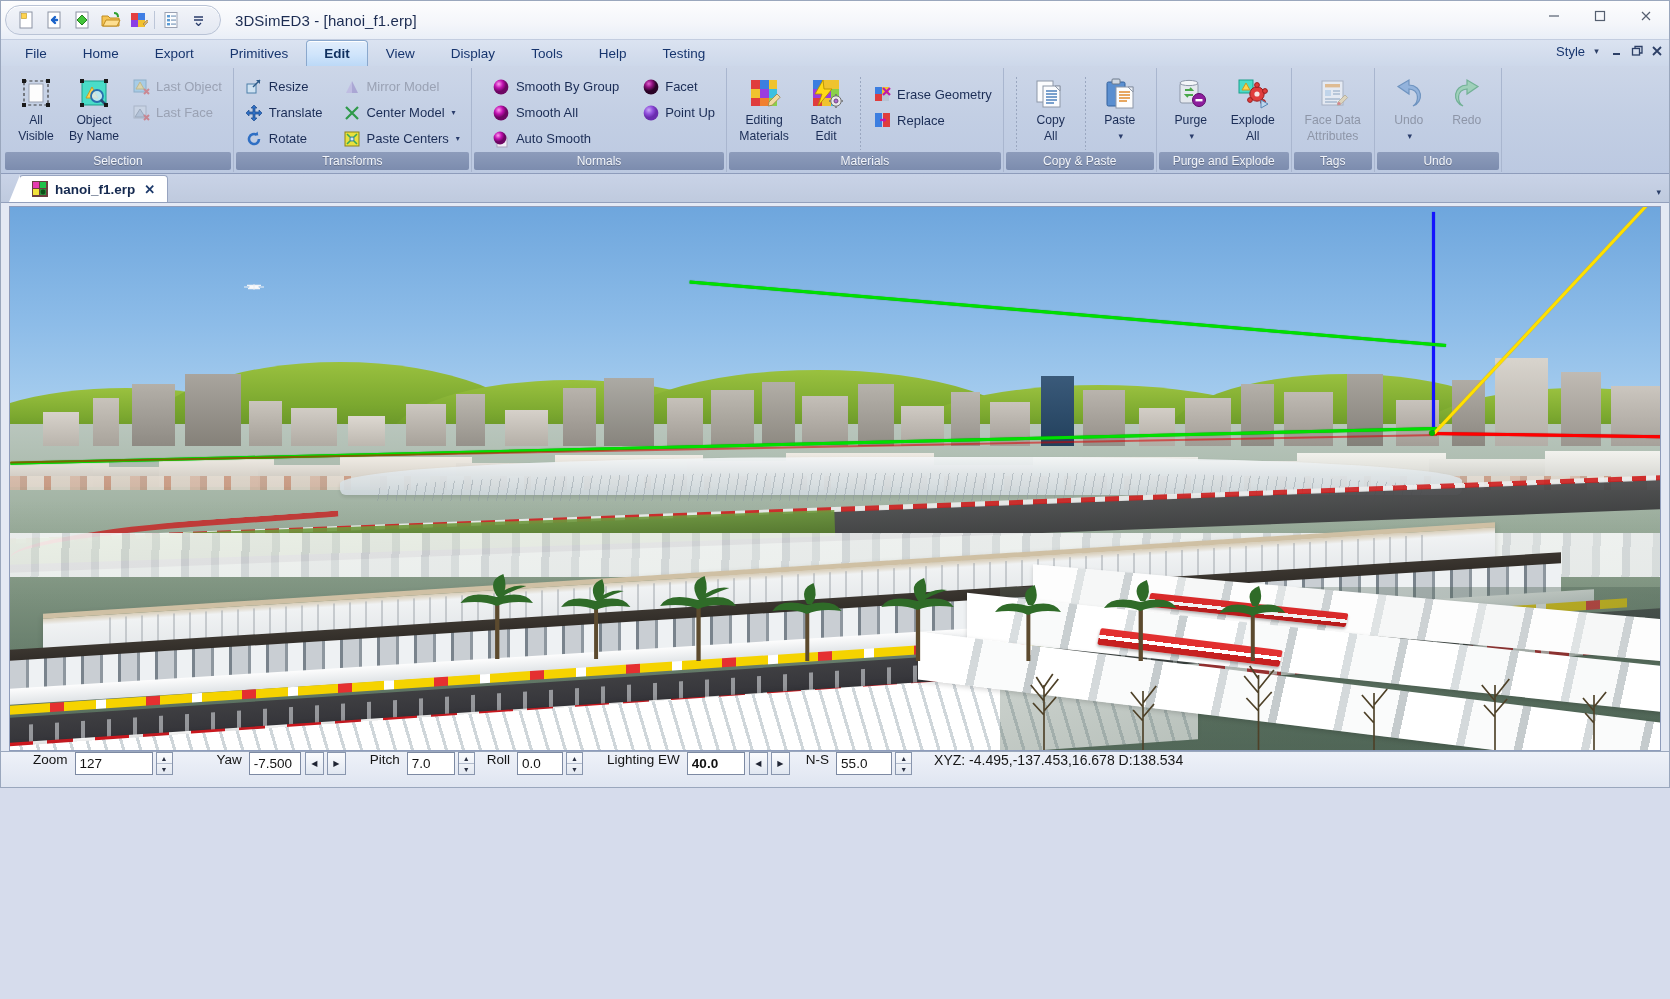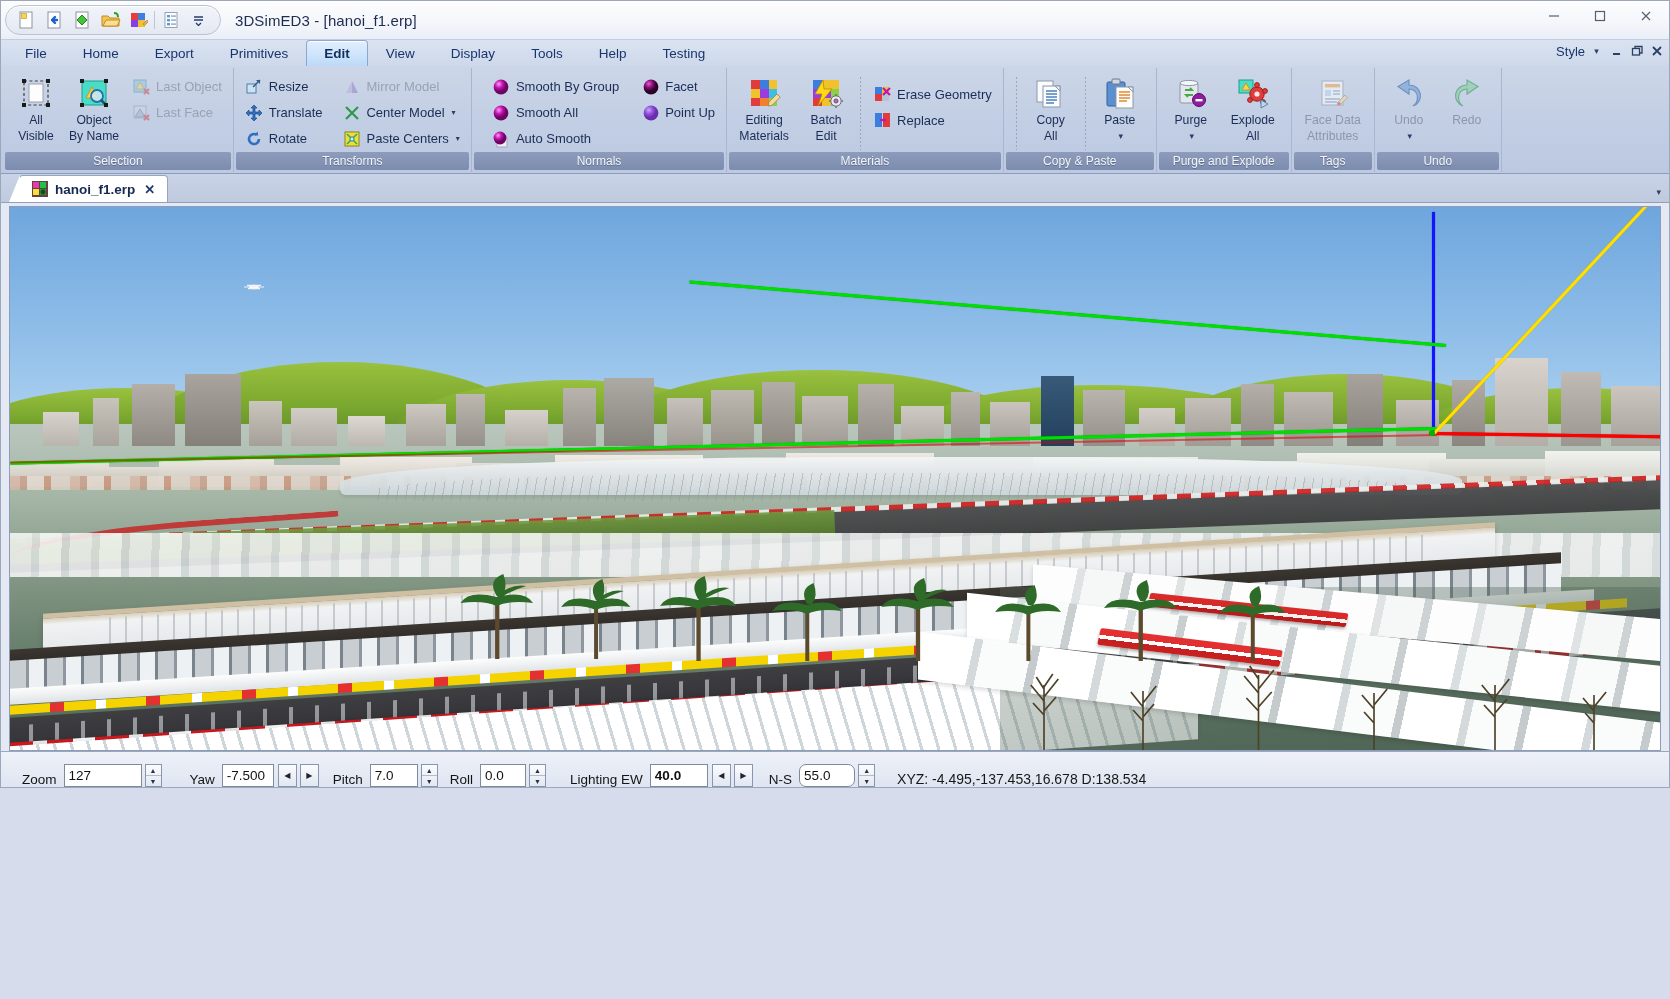--- a/index.html
+++ b/index.html
@@ -220,24 +220,24 @@
   
   .axis { position:absolute; transform-origin:0 0; height:2px; }
   .axis.thick { height:3px; }
 
   
   .plane { position:absolute; }
 
   
   .controlbar {
     flex:0 0 36px; height:36px;
-    display:flex; align-items:flex-end;
+    display:flex; align-items:flex-start;
     background:linear-gradient(#eef1f8,#dfe5f1);
     border-top:1px solid #9aa7bd;
-    padding-left:15px; gap:0;
+    padding-left:26px; gap:0;
     font-size:13.5px; color:#1a1a1a;
   }
   .cb-lbl { margin:0 7px 0 6px; color:#141414; }
   .cb-input {
     height:23px; background:#fff; border:1px solid #7d8aa3;
     padding:0 4px; line-height:21px; color:#111;
     font-size:13.5px; font-family:"Liberation Sans",sans-serif;
   }
   .spin { width:17px; height:23px; display:flex; flex-direction:column;
           border:1px solid #8996ae; background:linear-gradient(#fbfcfe,#e3e8f1); margin-left:3px; }
@@ -1053,28 +1053,28 @@
   </div>
 
   <div class="controlbar">
     <span class="cb-lbl">Zoom</span>
     <input class="cb-input" style="width: 78px;" value="127">
     <div class="spin">
       <div>▲</div>
       <div>▼</div>
     </div>
 
-    <span class="cb-lbl" style="margin-left:28px">Yaw</span>
+    <span class="cb-lbl" style="margin-left:44px">Yaw</span>
     <input class="cb-input" style="width: 52px;" value="-7.500">
     <div class="lr">
       <div class="lrbtn">◀</div>
       <div class="lrbtn">▶</div>
     </div>
 
-    <span class="cb-lbl" style="margin-left:14px">Pitch</span>
+    <span class="cb-lbl" style="margin-left:24px">Pitch</span>
     <input class="cb-input" style="width: 48px;" value="7.0">
     <div class="spin">
       <div>▲</div>
       <div>▼</div>
     </div>
 
     <span class="cb-lbl" style="margin-left:12px">Roll</span>
     <input class="cb-input" style="width: 46px;" value="0.0">
     <div class="spin">
       <div>▲</div>
@@ -1082,21 +1082,21 @@
     </div>
 
     <span class="cb-lbl" style="margin-left:24px">Lighting EW</span>
     <input class="cb-input" style="width: 58px; font-weight: bold;" value="40.0">
     <div class="lr">
       <div class="lrbtn">◀</div>
       <div class="lrbtn">▶</div>
     </div>
 
     <span class="cb-lbl" style="margin-left:16px">N-S</span>
-    <input class="cb-input" style="width: 56px; border-radius: 7px;" value="55.0">
+    <input class="cb-input" style="width: 56px;" value="55.0">
     <div class="spin">
       <div>▲</div>
       <div>▼</div>
     </div>
 
     <span class="xyz" actable="false">XYZ: -4.495,-137.453,16.678  D:138.534</span>
   </div>
 
 
 </div>

